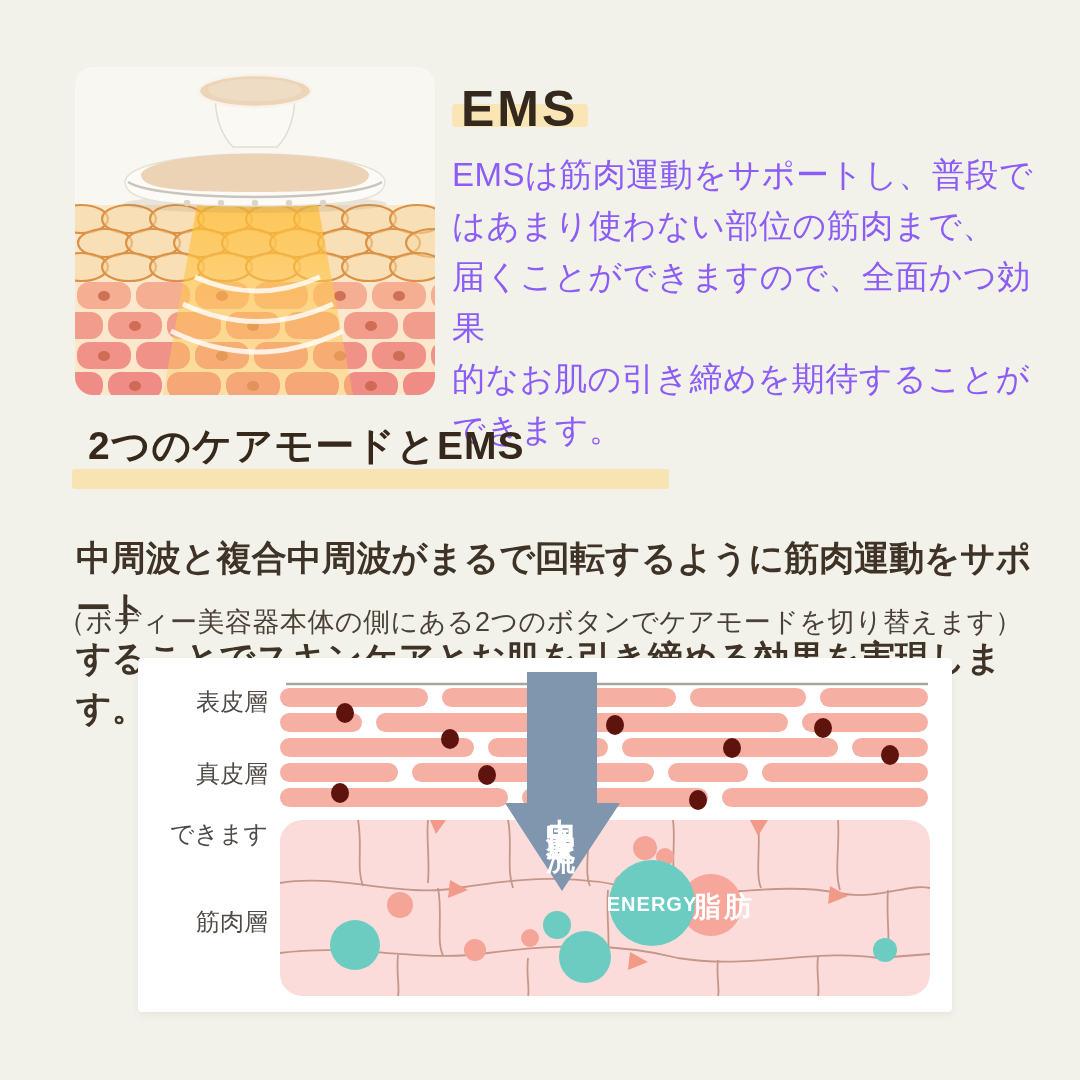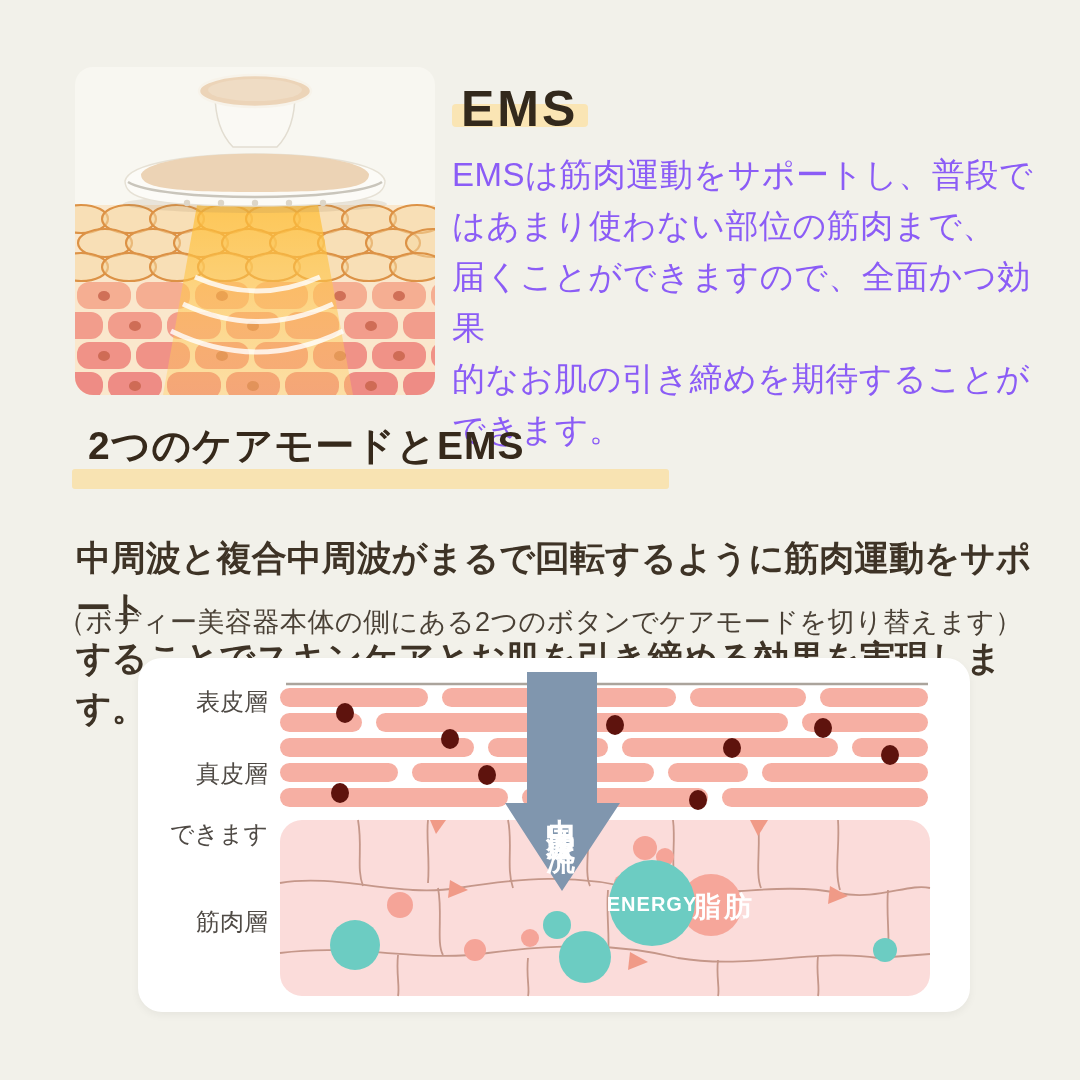--- a/index.html
+++ b/index.html
@@ -18,22 +18,22 @@
   .ems-heading{left:461px;top:56px;font-size:50px;font-weight:700;color:#33291C;letter-spacing:3px;margin-top:24px;}
   .ems-body{left:452px;top:149px;width:594px;font-size:33px;font-weight:500;line-height:51px;
     color:#8b5cf6;white-space:pre-line;letter-spacing:0.5px;}
   
   .care-hl{left:72px;top:469px;width:597px;height:20px;background:#F8E3B2;border-radius:3px;}
   .care-heading{left:88px;top:419px;font-size:39px;font-weight:700;color:#36291B;letter-spacing:1px;}
   .care-body{left:76px;top:533px;width:965px;font-size:35px;font-weight:600;line-height:50px;
     color:#3E3326;white-space:pre-line;}
   .care-note{left:58px;top:604px;font-size:27px;font-weight:500;color:#4A4136;letter-spacing:0.5px;}
   
-  .diagram-card{left:138px;top:658px;width:814px;height:354px;background:#FFFFFF;border-radius:24px;
-    box-shadow:0 3px 8px rgba(0,0,0,0.05);padding-left:18px;}
+  .diagram-card{left:138px;top:658px;width:814px;height:354px;background:#FFFFFF;border-radius:4px;
+    box-shadow:0 3px 8px rgba(0,0,0,0.05);}
   .diagram-card svg{position:absolute;left:140px;top:0;}
   .layer-label{position:absolute;left:10px;width:120px;text-align:right;font-size:24px;
     color:#4F4A45;font-weight:500;}
   .lbl-0{top:28px;} .lbl-1{top:100px;} .lbl-2{top:160px;} .lbl-3{top:248px;}
   .arrow-label{position:absolute;left:405px;top:46px;width:38px;height:212px;
     writing-mode:vertical-rl;text-orientation:upright;color:#FFFFFF;
     font-size:29px;font-weight:700;letter-spacing:6px;text-align:center;}
 </style>
 </head>
 <body>

